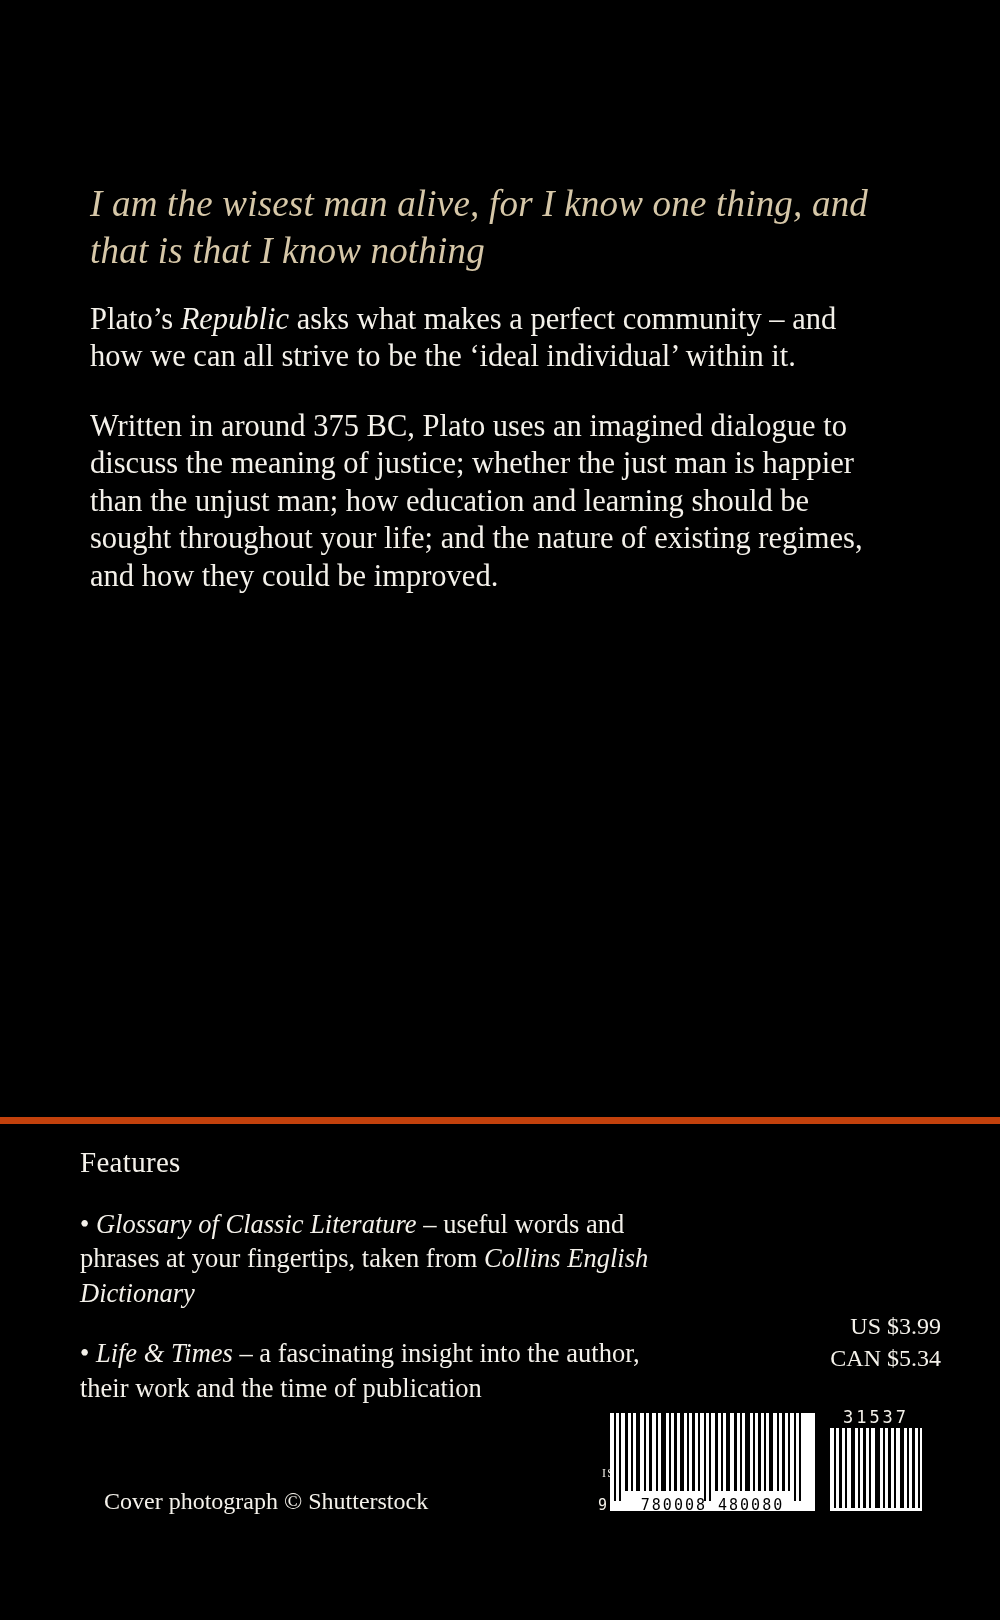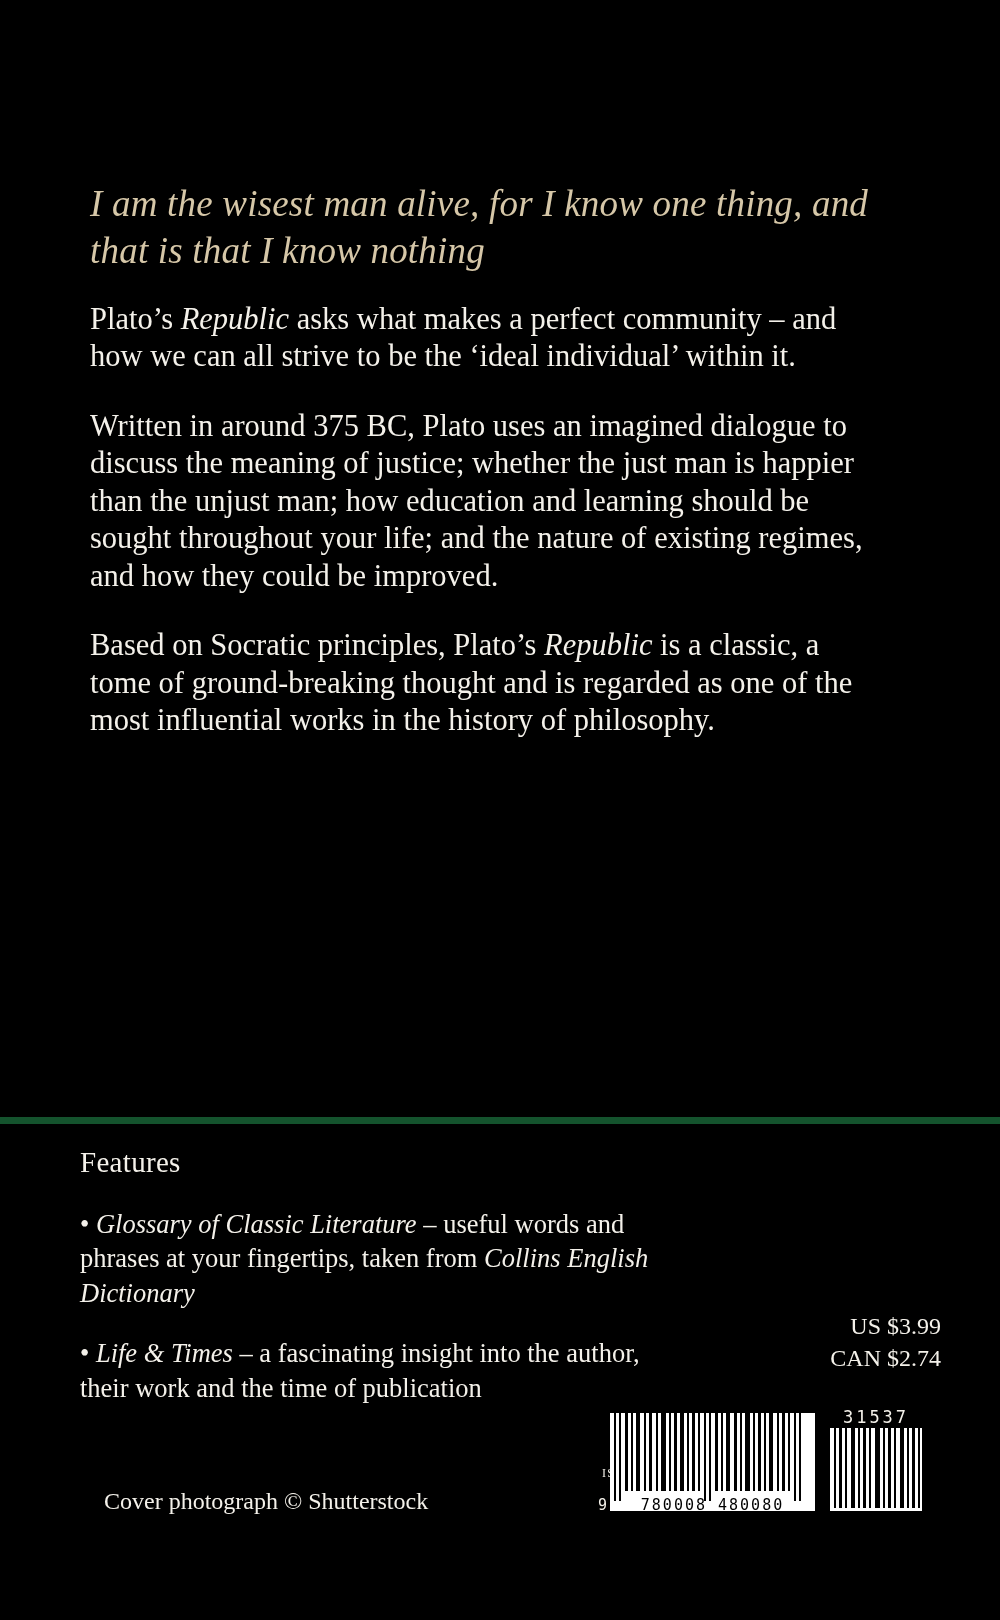--- a/index.html
+++ b/index.html
@@ -11,21 +11,21 @@
     width: 1000px;
     height: 1620px;
     font-family: "Liberation Serif", serif;
     overflow: hidden;
   }
 
   .cover {
     position: relative;
     width: 1000px;
     height: 1620px;
-    background: #14532d;
+    background: #c2410c;
   }
 
   
   .panel-top {
     position: absolute;
     left: 0;
     top: 0;
     width: 1000px;
     height: 1117px;
     background: #000000;
@@ -181,34 +181,33 @@
 
 <div class="cover">
 
   <div class="panel-top"></div>
   <div class="panel-bottom"></div>
 
   <div class="blurb">
     <p class="pull-quote">I am the wisest man alive, for I know one thing, and that is that I know nothing</p>
     <p class="para">Plato’s <em>Republic</em> asks what makes a perfect community – and how we can all strive to be the ‘ideal individual’ within it.</p>
     <p class="para">Written in around 375 BC, Plato uses an imagined dialogue to discuss the meaning of justice; whether the just man is happier than the unjust man; how education and learning should be sought throughout your life; and the nature of existing regimes, and how they could be improved.</p>
-    <p class="para">Based on Socratic principles, Plato’s <em>Republic</em> is a classic, a tome of ground-breaking thought and is regarded as one of the most influential works in the history of philosophy.</p>
   </div>
 
   <div class="features">
     <p class="features-title">Features</p>
     <p class="feature-item">• <em>Glossary of Classic Literature</em> – useful words and phrases at your fingertips, taken from <em>Collins English Dictionary</em></p>
     <p class="feature-item">• <em>Life &amp; Times</em> – a fascinating insight into the author, their work and the time of publication</p>
   </div>
 
   <div class="credit">Cover photograph © Shutterstock</div>
 
   <div class="price">
     <div>US $3.99</div>
-    <div>CAN $2.74</div>
+    <div>CAN $5.34</div>
   </div>
 
   <div class="isbn-text">ISBN 978-0-00-848008-0</div>
 
   <div class="barcode-main">
     <div class="bars">
       <span style="left:4px;width:2px;height:88px"></span>
       <span style="left:9px;width:2px;height:88px"></span>
       <span style="left:15px;width:3px;height:78px"></span>
       <span style="left:21px;width:2px;height:78px"></span>

